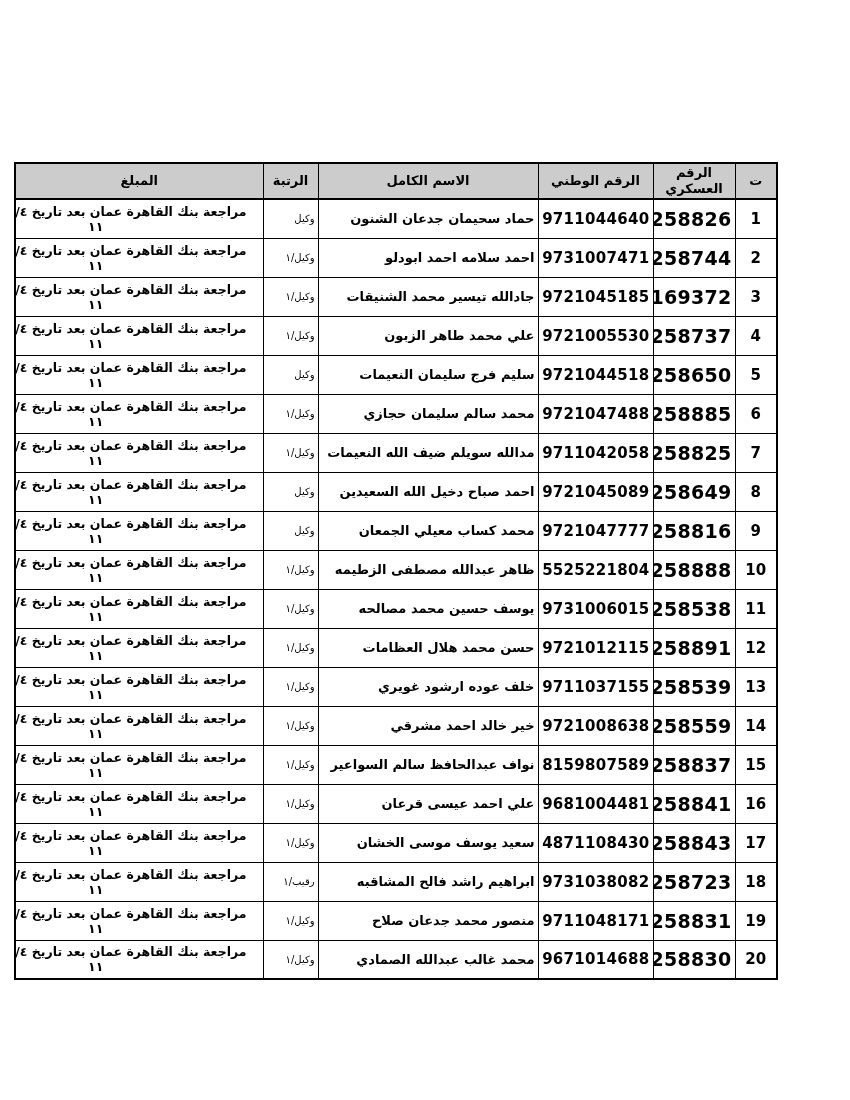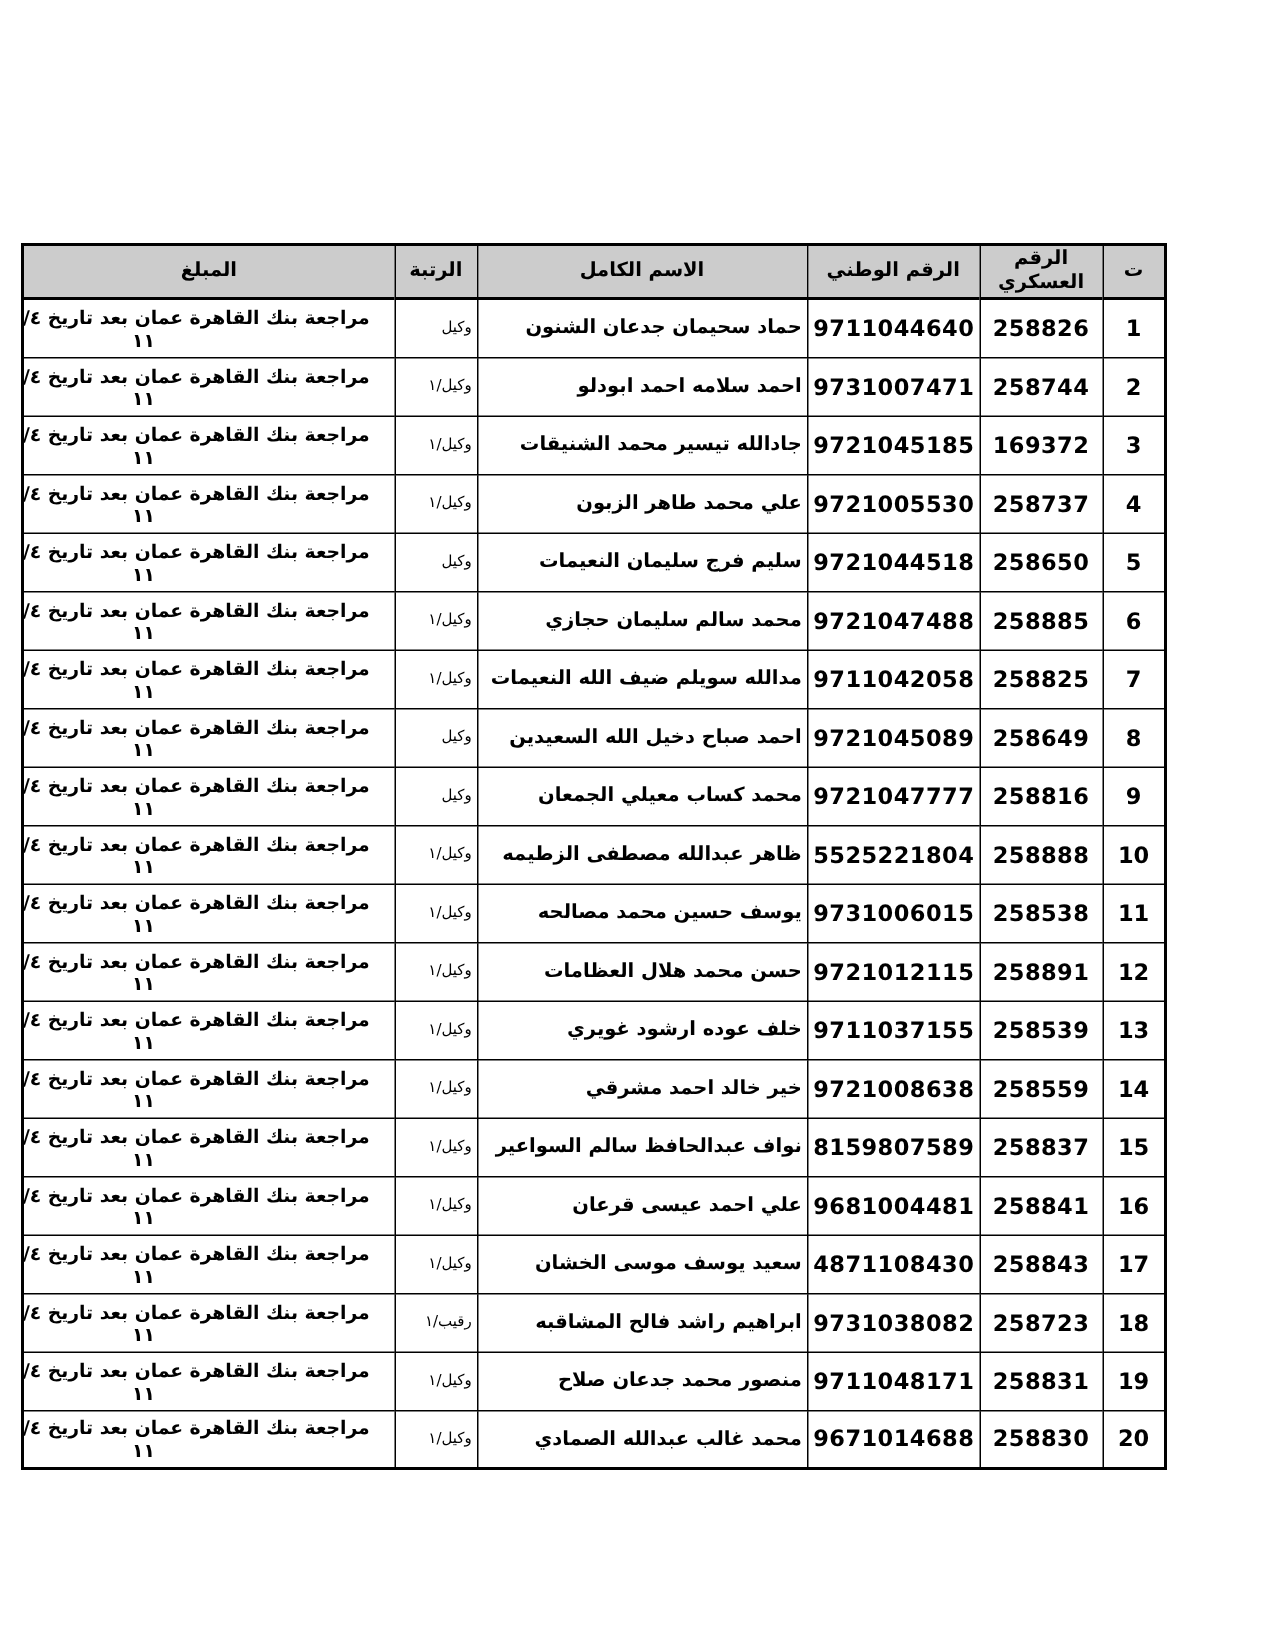--- a/index.html
+++ b/index.html
@@ -19,21 +19,21 @@
     border:1px solid #000; color:#000;
     vertical-align:middle; padding:0 3px; overflow:hidden;
   }
   thead th {
     background:#cccccc; font-weight:bold; font-size:13px;
     height:34px; text-align:center; line-height:1.2;
     border-bottom:2px solid #000;
   }
   tbody tr { height:39px; background:#ffffff; }
   td.c-n   { font-weight:bold; font-size:15px; text-align:center; }
-  td.c-mil { font-weight:bold; font-size:15px; text-align:center; letter-spacing:0.3px; }
+  td.c-mil { font-weight:bold; font-size:19px; text-align:center; letter-spacing:0.3px; }
   td.c-nat { font-weight:bold; font-size:15px; text-align:right; letter-spacing:0.3px; }
   td.c-name { font-weight:bold; font-size:13px; text-align:right; }
   td.c-rank { font-weight:normal; font-size:10px; text-align:right; }
   td.c-amount { font-weight:bold; font-size:12.5px; padding:2px 16px; }
   .amount-line1 { text-align:right; white-space:nowrap; line-height:15px; }
   .amount-line2 { text-align:left; padding-left:56px; line-height:15px; }
 </style>
 </head>
 <body>
 

